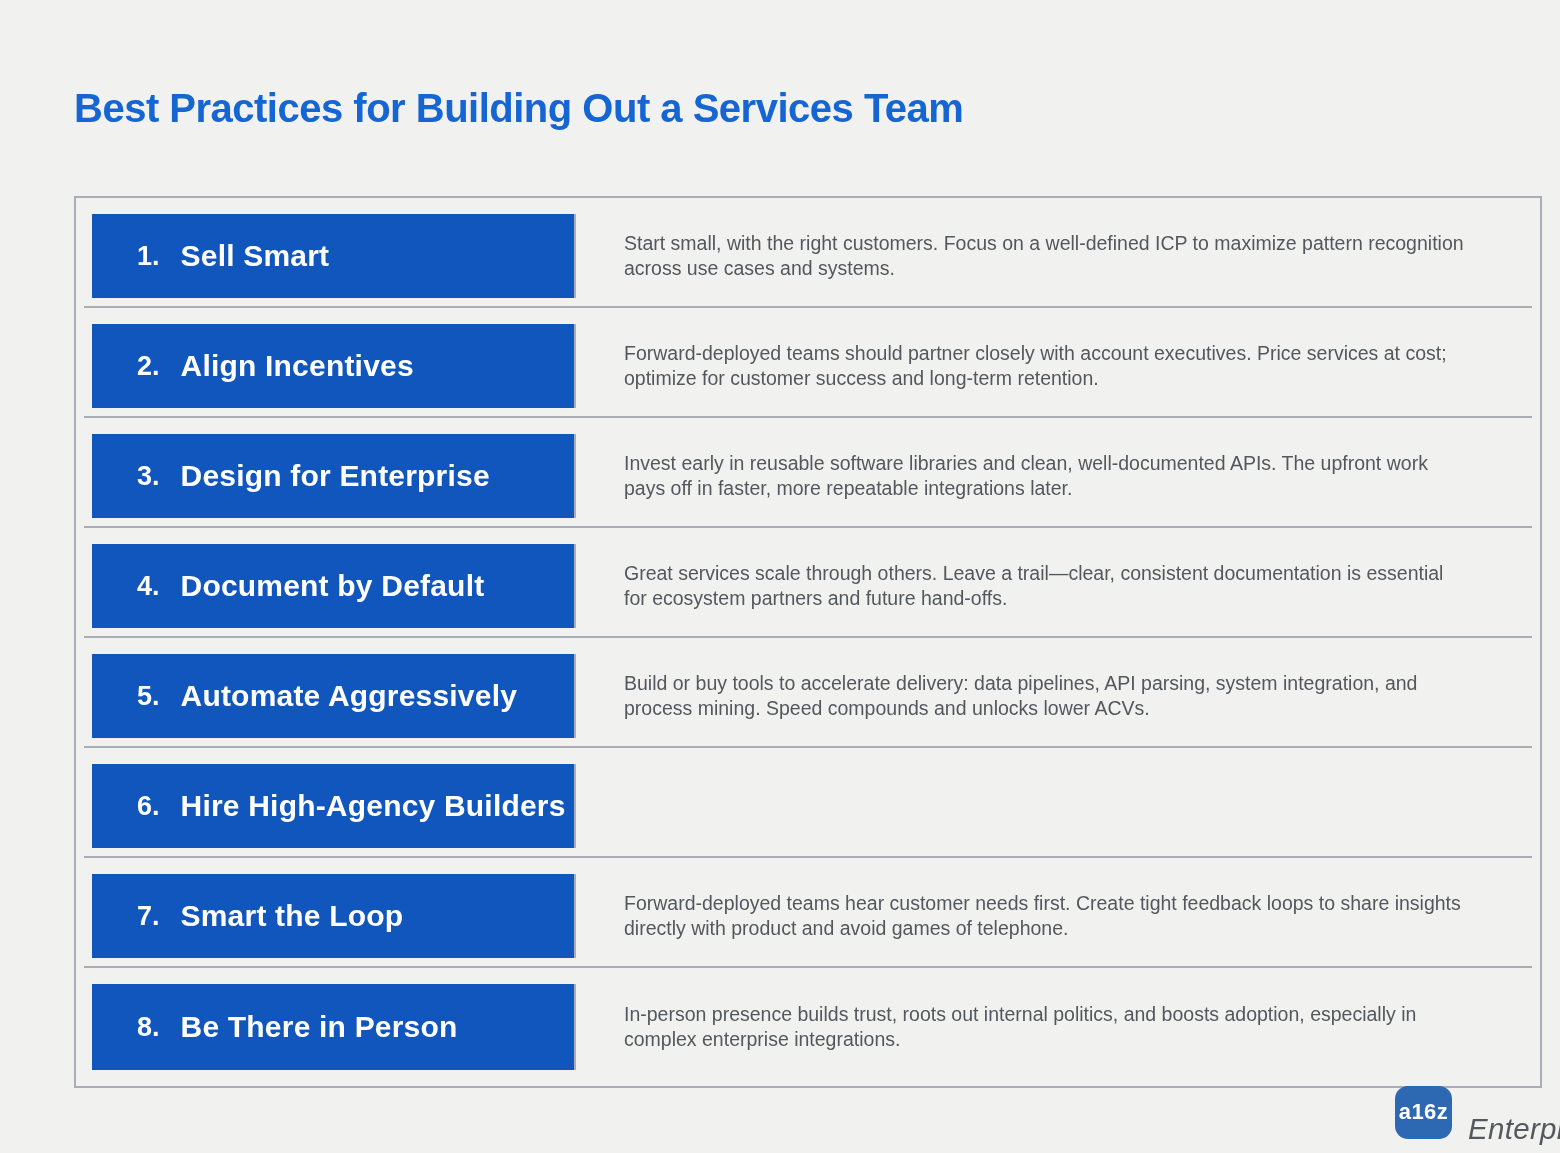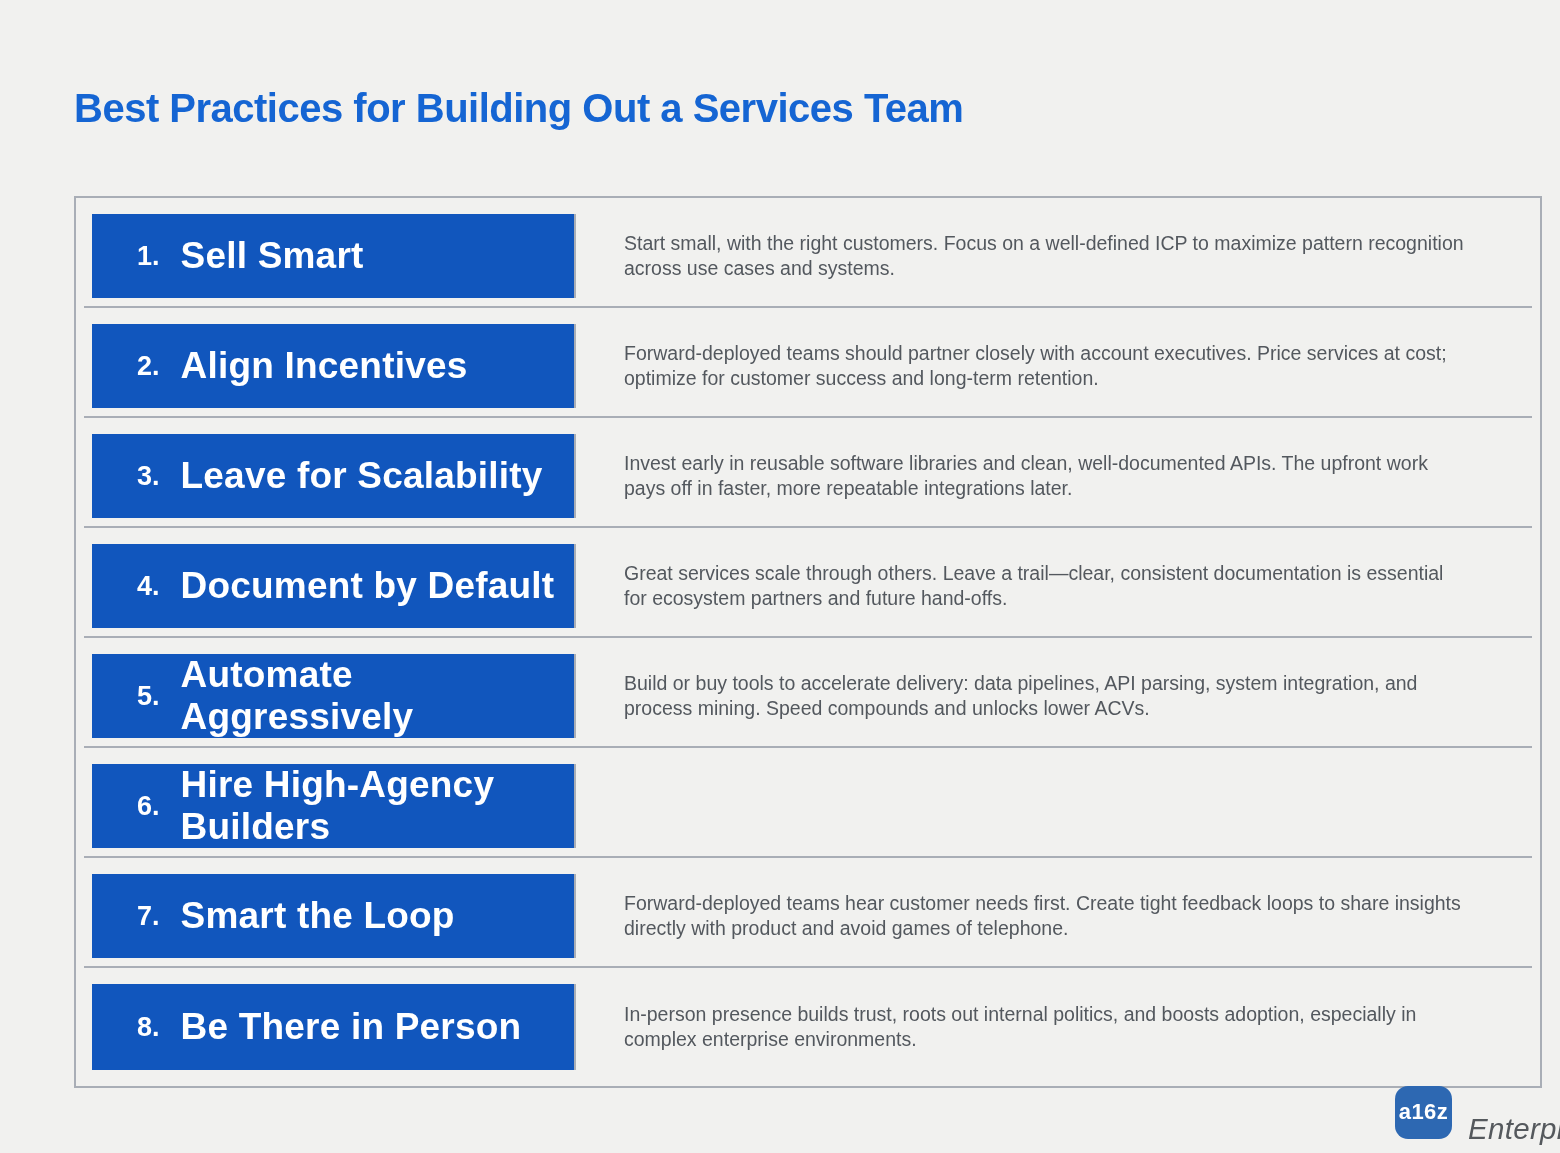--- a/index.html
+++ b/index.html
@@ -42,21 +42,21 @@
     align-items: center;
     padding-left: 37px;
     color: #ffffff;
   }
   .cell-left .num {
     font-size: 27px;
     font-weight: 700;
     margin-right: 13px;
   }
   .cell-left .ttl {
-    font-size: 37px;
+    font-size: 30px;
     font-weight: 700;
     letter-spacing: 0.2px;
   }
   .cell-right {
     flex: 1;
     display: flex;
     align-items: center;
     padding: 0 52px 0 24px;
     background: #f1f1ef;
   }
@@ -119,21 +119,21 @@
       <span class="ttl">Align Incentives</span>
     </div>
     <div class="cell-right">
       <p>Forward-deployed teams should partner closely with account executives. Price services at cost; optimize for customer success and long-term retention.</p>
     </div>
   </div>
 
   <div class="bp-row">
     <div class="cell-left">
       <span class="num">3.</span>
-      <span class="ttl">Leave for Scalability</span>
+      <span class="ttl">Design for Enterprise</span>
     </div>
     <div class="cell-right">
       <p>Invest early in reusable software libraries and clean, well-documented APIs. The upfront work pays off in faster, more repeatable integrations later.</p>
     </div>
   </div>
 
   <div class="bp-row">
     <div class="cell-left">
       <span class="num">4.</span>
       <span class="ttl">Document by Default</span>
@@ -169,21 +169,21 @@
       <p>Forward-deployed teams hear customer needs first. Create tight feedback loops to share insights directly with product and avoid games of telephone.</p>
     </div>
   </div>
 
   <div class="bp-row">
     <div class="cell-left">
       <span class="num">8.</span>
       <span class="ttl">Be There in Person</span>
     </div>
     <div class="cell-right">
-      <p>In-person presence builds trust, roots out internal politics, and boosts adoption, especially in complex enterprise environments.</p>
+      <p>In-person presence builds trust, roots out internal politics, and boosts adoption, especially in complex enterprise integrations.</p>
     </div>
   </div>
 
 </div>
 
 <div class="logo">
   <div class="logo-mark">
     <span>a16z</span>
   </div>
   <span class="logo-text">Enterprise</span>

